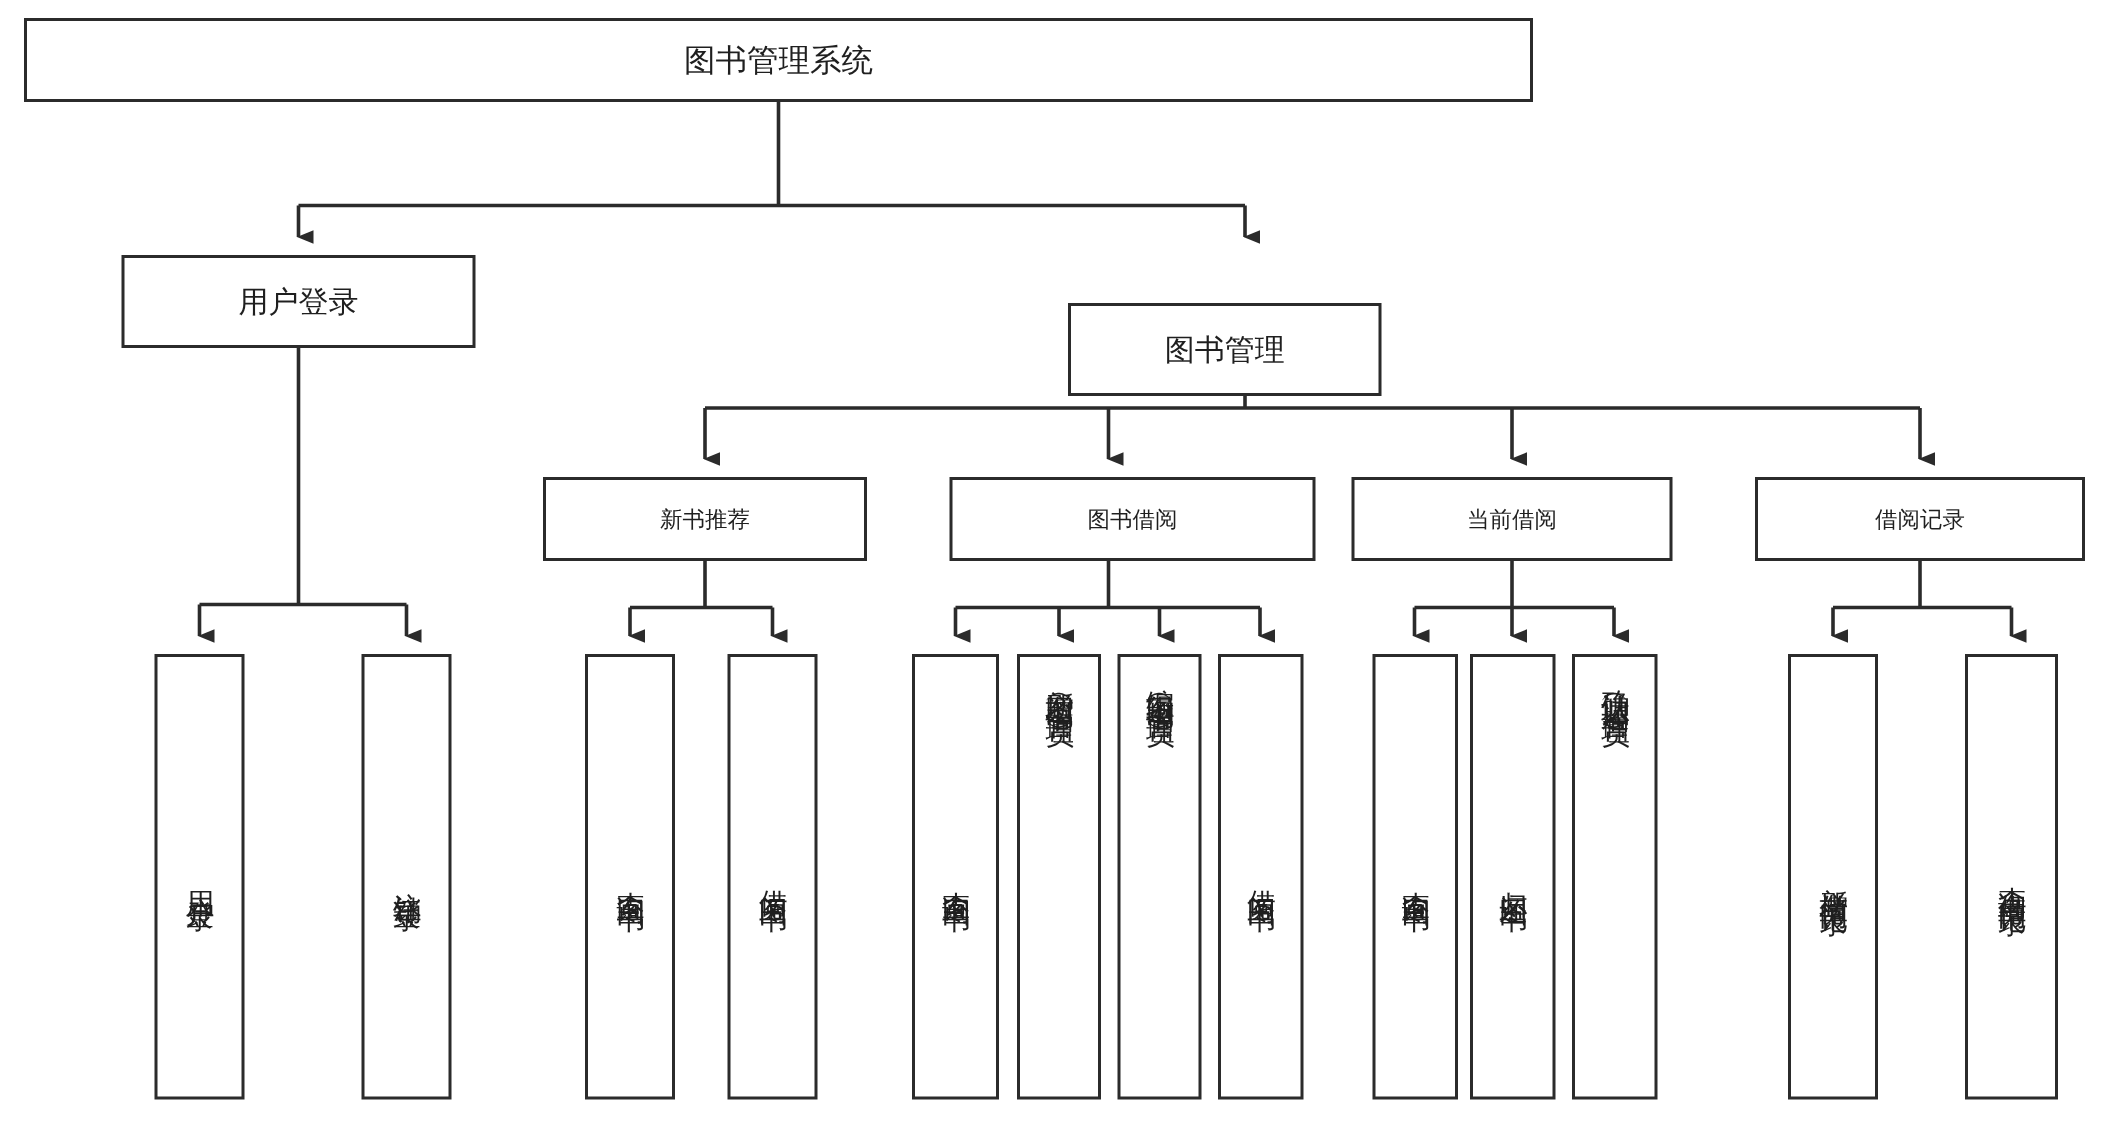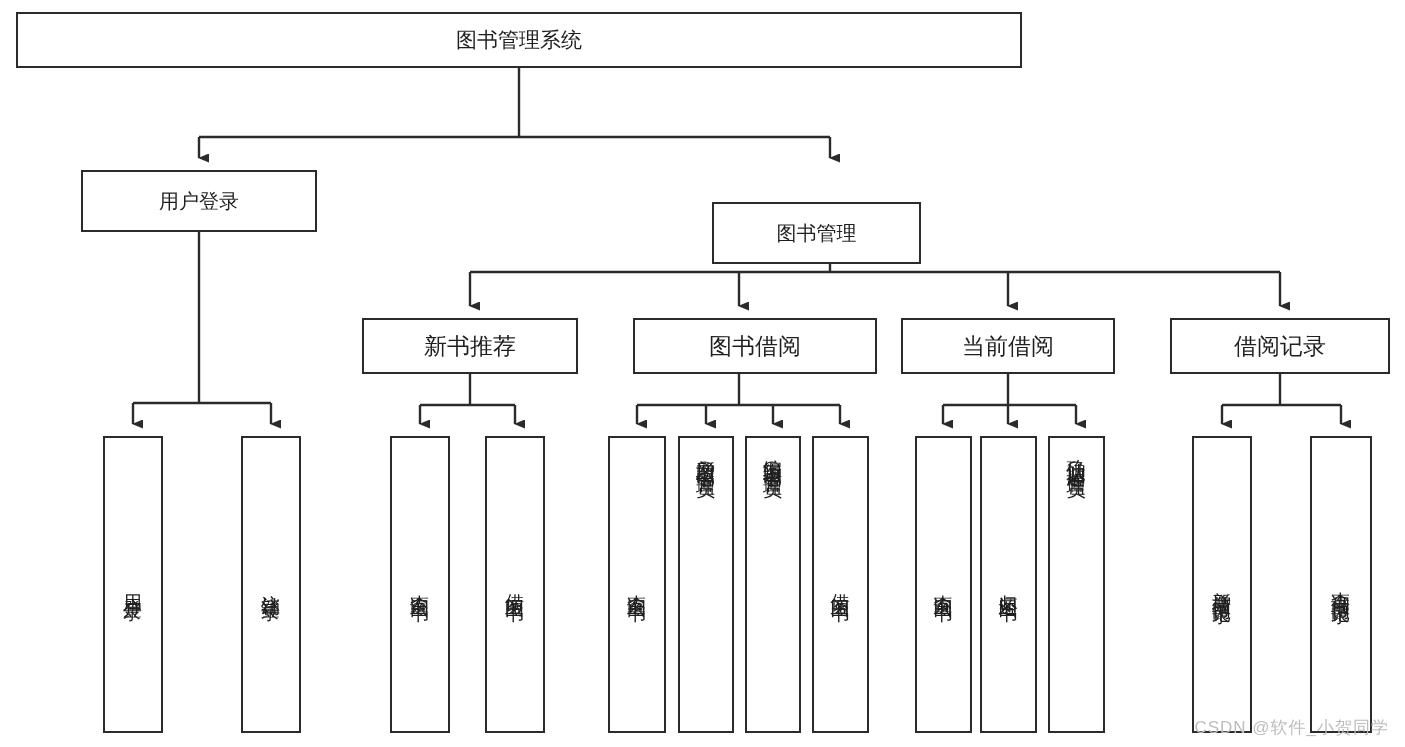--- a/index.html
+++ b/index.html
@@ -25,21 +25,21 @@
     justify-content: center;
     color: #1f1f1f;
   }
   .node.root {
     font-size: 21px;
   }
   .node.lvl2 {
     font-size: 20px;
   }
   .node.lvl3 {
-    font-size: 23px;
+    font-size: 15px;
   }
   .node.leaf {
     font-size: 19px;
   }
   .node.leaf .vtext {
     writing-mode: vertical-rl;
     text-orientation: upright;
     letter-spacing: 3px;
     line-height: 1;
     white-space: nowrap;
@@ -199,15 +199,14 @@
   <div class="node leaf topalign" id="n-lf-10" style="left: 1048px; top: 436px; width: 57px; height: 297px;">
     <span class="vtext">确认归还（管理员）</span>
   </div>
   <div class="node leaf" id="n-lf-11" style="left: 1192px; top: 436px; width: 60px; height: 297px;">
     <span class="vtext">新增借阅记录</span>
   </div>
   <div class="node leaf" id="n-lf-12" style="left: 1310px; top: 436px; width: 62px; height: 297px;">
     <span class="vtext">查询借阅记录</span>
   </div>
 
-  <div id="watermark">CSDN @软件_小贺同学</div>
 
 </div>
 
 </body></html>

